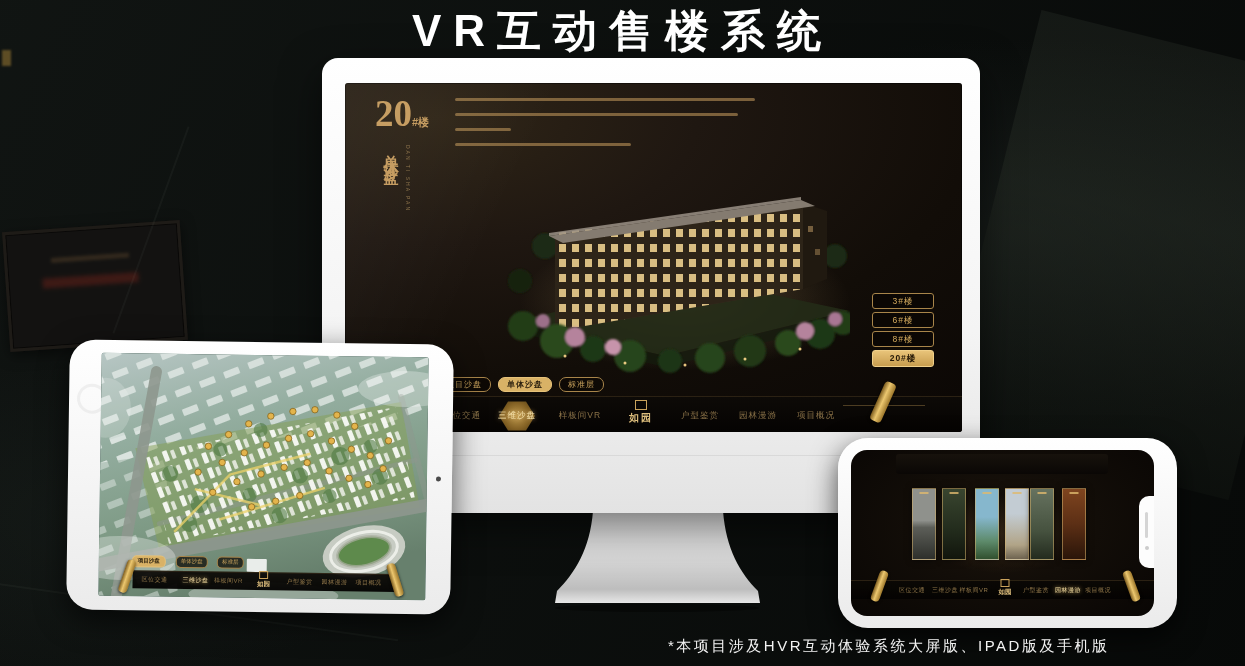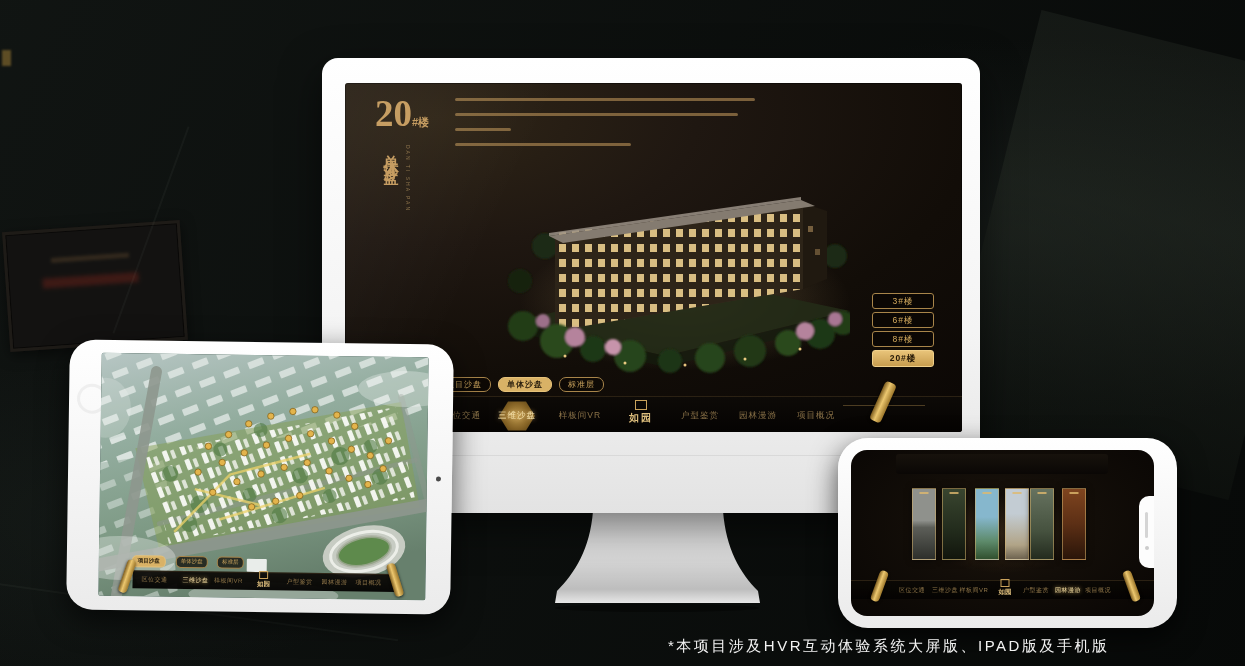--- a/index.html
+++ b/index.html
@@ -128,20 +128,21 @@
   <div class="bg-photo"></div>
   <div class="plaque">
     <div class="rbar2"></div>
       <div class="rbar"></div>
   </div>
   <div class="mapline" style="left:60px;top:540px;width:300px;height:2px;transform:rotate(-18deg);"></div>
   <div class="mapline" style="left:-20px;top:610px;width:420px;height:2px;transform:rotate(8deg);"></div>
   <div class="mapline" style="left:150px;top:120px;width:2px;height:220px;transform:rotate(20deg);"></div>
   <div class="gold-smudge"></div>
 
+  <div class="page-title">VR互动售楼系统</div>
 
   <div class="stand">
     <svg width="215" height="102" viewBox="0 0 215 102">
       <defs>
         <linearGradient id="standGrad" x1="0" y1="0" x2="0" y2="1">
           <stop offset="0" stop-color="#f3f3f3"></stop>
             <stop offset=".55" stop-color="#d6d6d6"></stop>
           <stop offset=".85" stop-color="#bdbdbd"></stop>
             <stop offset="1" stop-color="#e7e7e7"></stop>
         </linearGradient>

